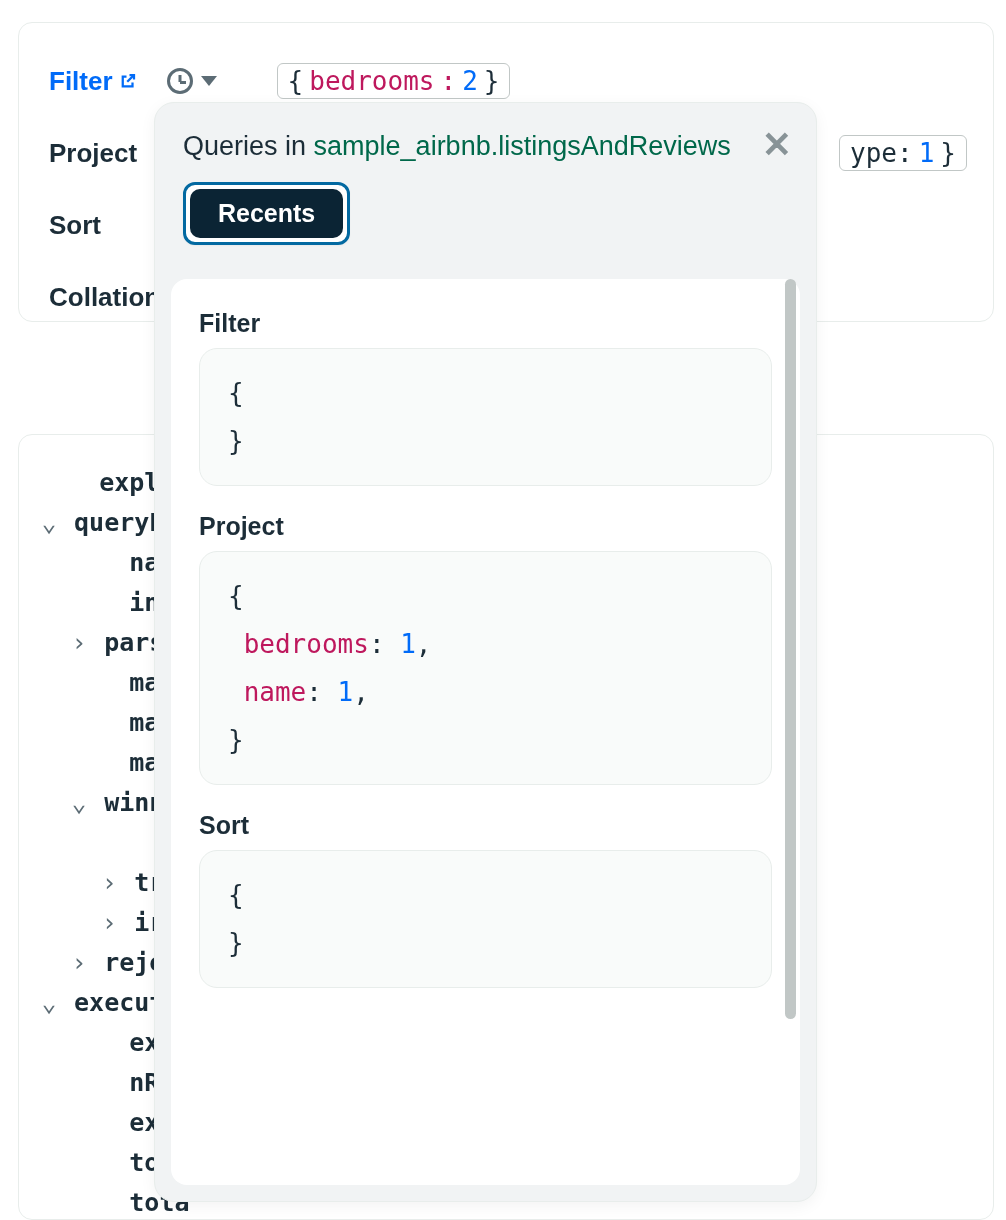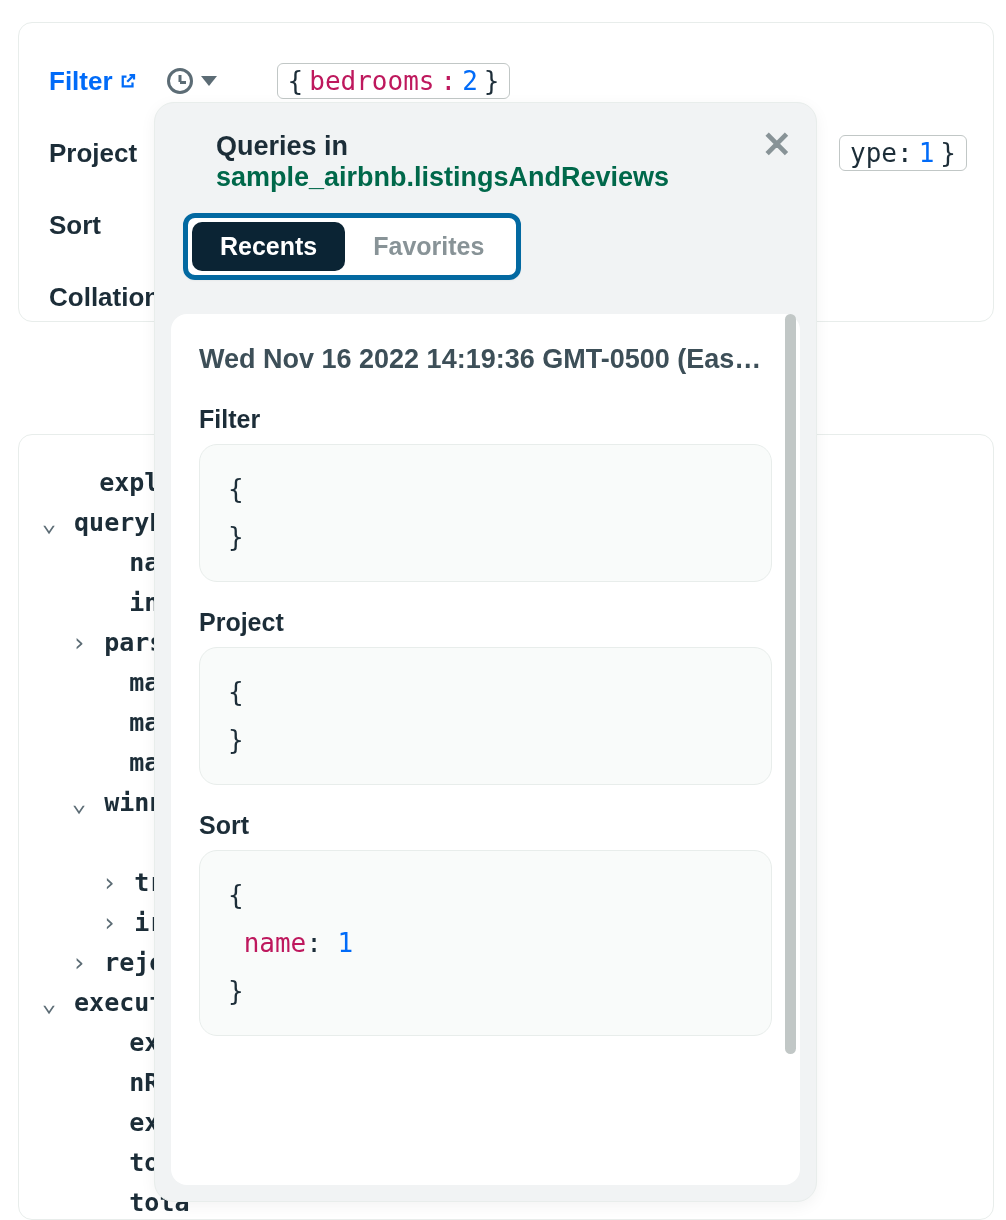--- a/index.html
+++ b/index.html
@@ -83,27 +83,27 @@
   .popover-header {
     padding:28px 28px 10px 28px;
     position:relative;
   }
   .close-x {
     position:absolute; right:24px; top:24px;
     font-size:36px; font-weight:700; color:#889397;
     cursor:pointer; line-height:1;
   }
   .popover-title {
-    font-size:27px; font-weight:700; color:#1c2d38;margin-left:33px;
+    font-size:27px; font-weight:400; color:#1c2d38;
   }
   .popover-title .ns { color:#00684a; }
   .tabs {
     margin-top:20px;
     display:inline-flex;
-    border:5px solid #0369a1; border-radius:12px;
+    border:3px solid #0369a1; border-radius:12px;
     padding:4px; background:#fff;
     box-shadow:0 1px 2px rgba(0,0,0,0.04);
   }
   .tab {
     padding:10px 28px;
     font-size:25px; font-weight:700;
     border-radius:10px;
     color:#889397;
     cursor:pointer;
   }
@@ -210,40 +210,39 @@
   </div>
 
 <div class="popover">
   <div class="popover-header">
     <span class="close-x">✕</span>
     <div class="popover-title">
       <span>Queries in </span><span class="ns">sample_airbnb.listingsAndReviews</span>
     </div>
     <div class="tabs">
       <div class="tab active">Recents</div>
-      <div class="tab">Favorites</div>
     </div>
   </div>
   <div class="popover-body">
     <div class="card" id="card">
-      <div class="card-date">Wed Nov 16 2022 14:19:36 GMT-0500 (Eas…</div>
       <div id="sections">
           <div class="section-label">Filter</div>
           <div class="code-block">
             <div class="ln">{</div>
             <div class="ln">}</div>
           </div>
           <div class="section-label">Project</div>
           <div class="code-block">
             <div class="ln">{</div>
+            <div class="ln"> <span class="tok-key">bedrooms</span>: <span class="tok-num">1</span>,</div>
+            <div class="ln"> <span class="tok-key">name</span>: <span class="tok-num">1</span>,</div>
             <div class="ln">}</div>
           </div>
           <div class="section-label">Sort</div>
           <div class="code-block">
             <div class="ln">{</div>
-            <div class="ln"> <span class="tok-key">name</span>: <span class="tok-num">1</span></div>
             <div class="ln">}</div>
           </div>
         </div>
     </div>
     <div class="scrollbar-thumb"></div>
   </div>
 </div>
 
 </body></html>

